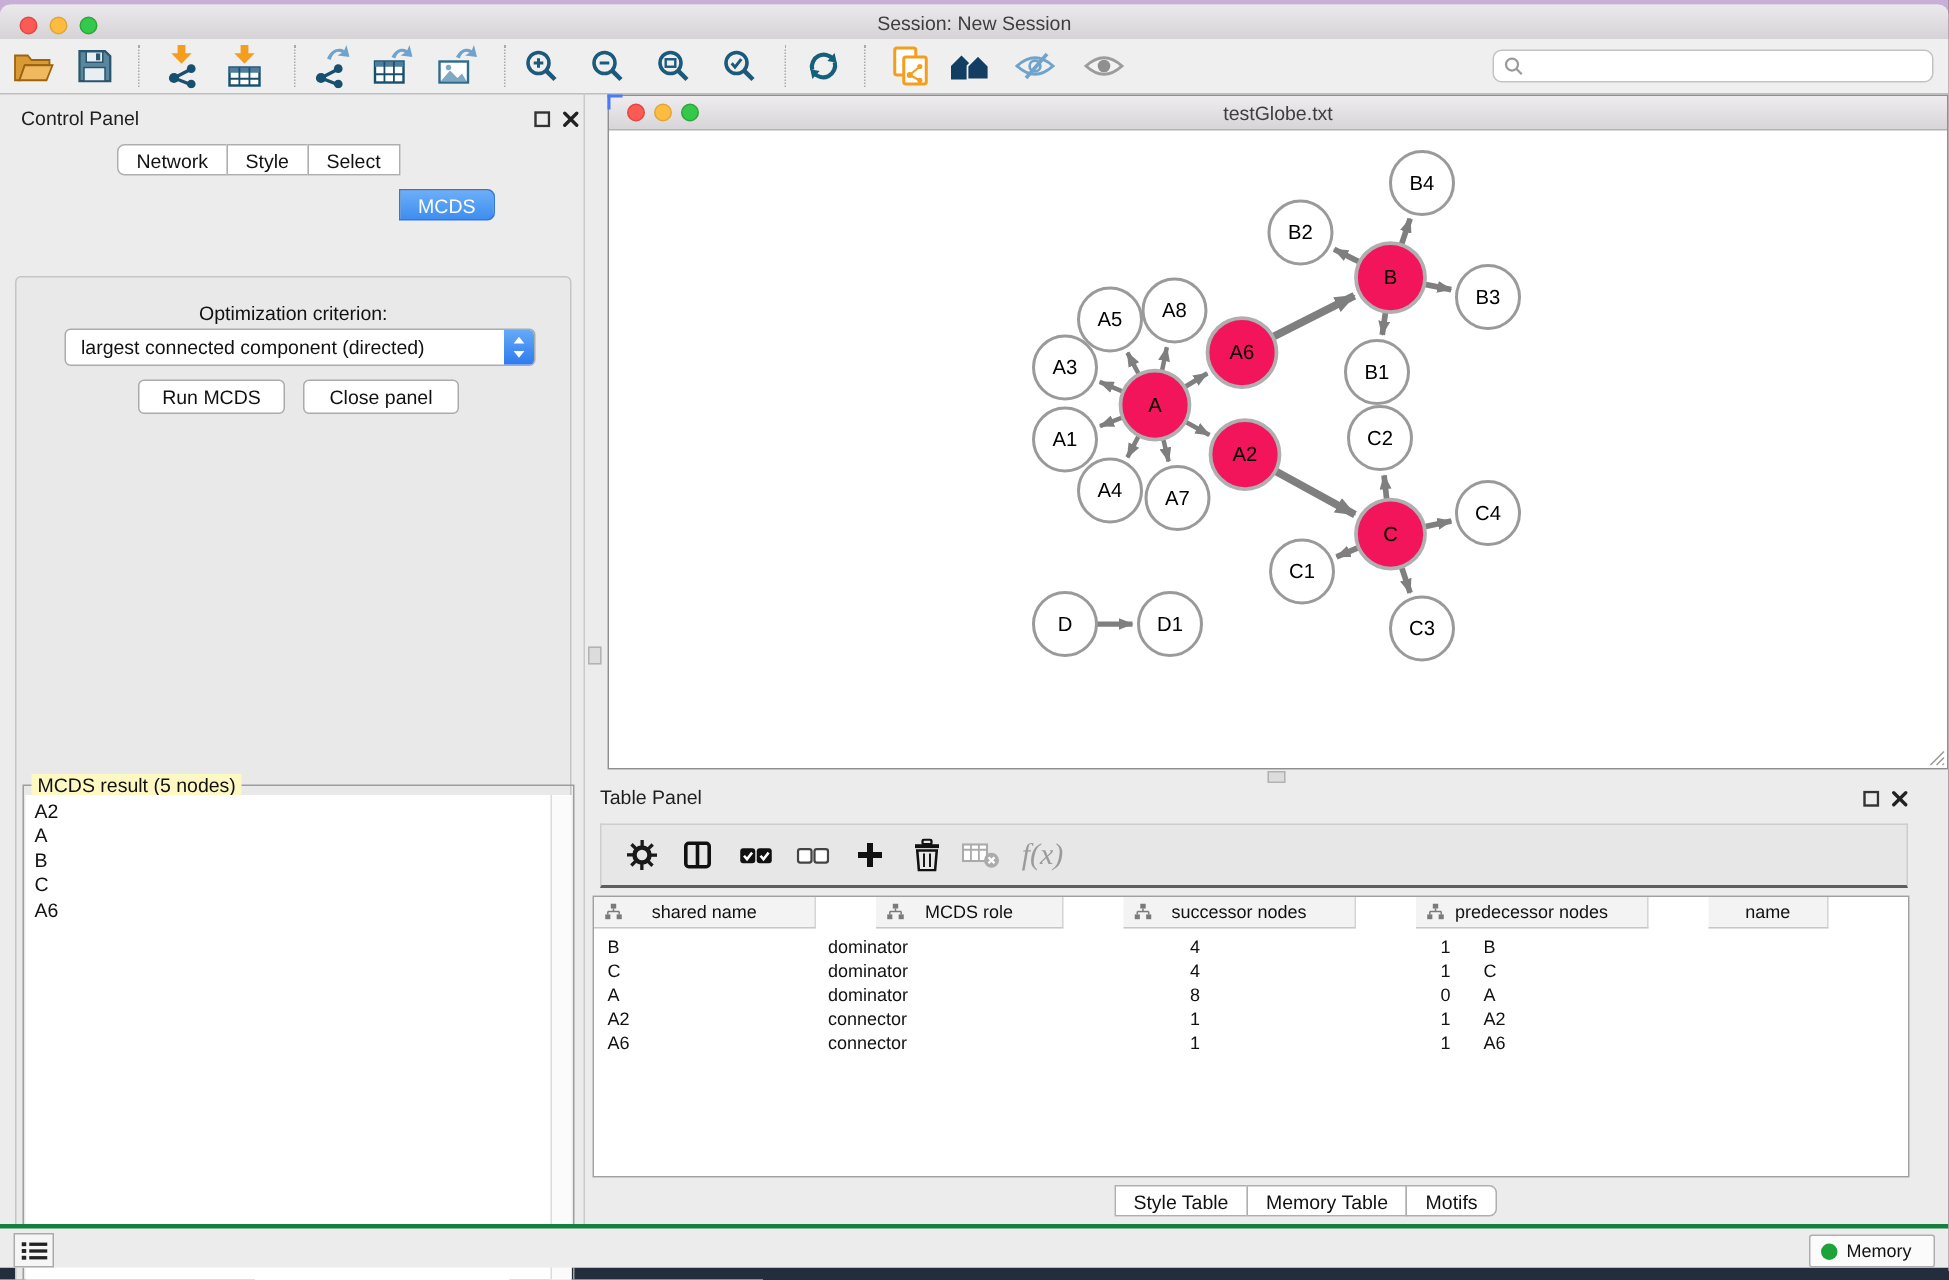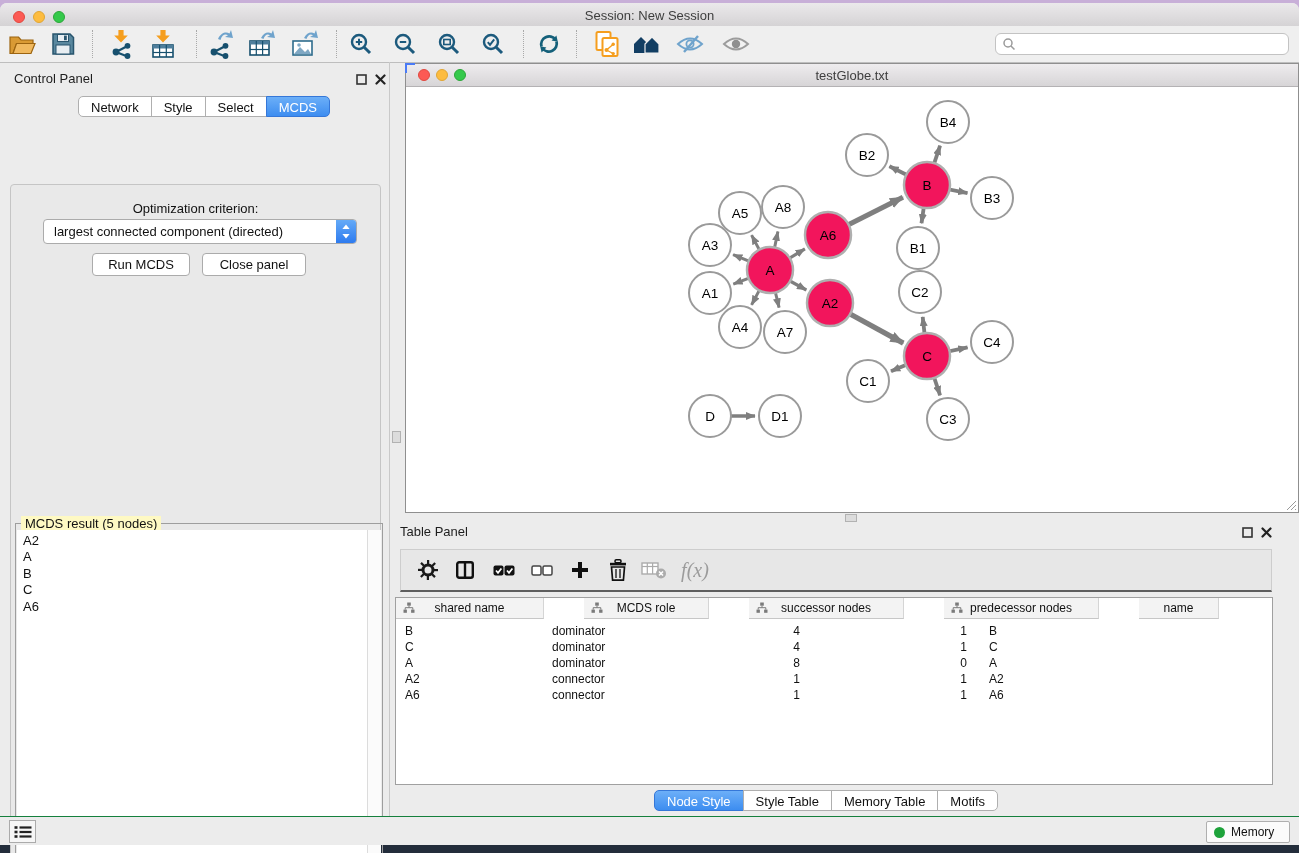--- a/index.html
+++ b/index.html
@@ -21,21 +21,21 @@
   #search-box{position:absolute;right:10px;top:7px;width:294px;height:22px;background:#FFF;border:1px solid #C3C3C3;border-radius:6px;display:flex;align-items:center;padding-left:6px;box-sizing:border-box;}
   #search-box input{border:none;outline:none;flex:1;font-size:12px;background:transparent;margin-left:4px;font-family:"Liberation Sans",sans-serif;}
   
   #control-panel{position:absolute;left:0;top:62px;width:390px;height:754px;border-right:1px solid #C9C9C9;box-sizing:border-box;padding-left:42px;}
   .panel-title{position:absolute;font-size:13px;color:#1E1E1E;}
   .panel-icon{position:absolute;width:12px;height:12px;display:flex;align-items:center;justify-content:center;}
   .seg-tabs{position:absolute;display:flex;}
   .seg-tab{height:21px;line-height:21px;text-align:center;font-size:13px;color:#111;background:#FFF;border:1px solid #AFAFAF;box-sizing:border-box;margin-left:-1px;padding:0 12px;}
   .seg-tab:first-child{border-radius:5px 0 0 5px;margin-left:0;}
   .seg-tab:last-child{border-radius:0 5px 5px 0;}
-  .seg-tab.active{background:linear-gradient(#6CAFF8,#3D8DF0);border-color:#3577D8;color:#FFF;}
+  .seg-tab.active{background:linear-gradient(#6CAFF8,#3D8DF0);border-color:#3577D8;color:#FFF;margin-top:30px;}
   #cp-body{position:absolute;left:10px;top:122px;width:371px;height:681px;background:#E9E9E9;border:1px solid #C5C5C5;border-radius:4px;box-sizing:border-box;}
   #opt-label{position:absolute;left:0;top:16px;width:100%;text-align:center;font-size:13px;color:#111;}
   #criterion-select{position:absolute;left:32px;top:34px;width:314px;height:25px;background:#FFF;border:1px solid #ABABAB;border-radius:4px;box-sizing:border-box;}
   #criterion-select .sel-text{position:absolute;left:10px;top:4px;font-size:13px;color:#111;white-space:nowrap;}
   #criterion-select .stepper{position:absolute;right:0;top:0;width:20px;height:23px;background:linear-gradient(#64AAF7,#2E7BEF);border-radius:0 3px 3px 0;display:flex;align-items:center;justify-content:center;}
   .cp-btn{position:absolute;height:23px;background:#FFF;border:1px solid #ABABAB;border-radius:4px;font-size:13px;color:#111;text-align:center;line-height:21px;box-sizing:border-box;}
   #mcds-fieldset{position:absolute;left:4px;top:338px;width:368px;height:340px;border:1px solid #9E9E9E;box-sizing:border-box;}
   #mcds-legend{position:absolute;left:5px;top:-8px;background:#fef9c3;padding:0 4px;font-size:13px;color:#111;}
   #mcds-list{position:absolute;left:1px;top:6px;right:1px;bottom:1px;background:#FFF;}
   #mcds-scroll{position:absolute;right:0;top:0;bottom:0;width:13px;background:#FBFBFB;border-left:1px solid #DCDCDC;}
@@ -59,21 +59,21 @@
   #nt-header{position:absolute;left:0;top:0;height:21px;display:flex;gap:40px;}
   .hcell{position:relative;height:21px;background:#F3F3F3;border-right:1px solid #D5D5D5;border-bottom:1px solid #C7C7C7;box-sizing:border-box;display:flex;align-items:center;justify-content:center;font-size:12px;color:#111;}
   .hcell .tree-ic{position:absolute;left:7px;top:4px;}
   .trow{position:absolute;left:0;height:16px;display:flex;font-size:12px;color:#111;}
   .tcell{height:16px;line-height:16px;box-sizing:border-box;white-space:nowrap;overflow:hidden;}
   
   .w0{width:148px;} .w1{width:125px;} .w2{width:155px;} .w3{width:155px;} .w4{width:80px;}
   .c0{padding-left:9px;} .c1{padding-left:8px;} .c2{text-align:right;padding-right:24px;} .c3{text-align:right;padding-right:12px;} .c4{padding-left:10px;}
   #tp-tabs{position:absolute;left:281px;top:275px;display:flex;}
   
-  #status-bar{position:absolute;left:0;top:816px;width:1299px;height:29px;background:#ECECEC;border-top:1px solid #15803d;box-sizing:border-box;}
+  #status-bar{position:absolute;left:0;top:816px;width:1299px;height:29px;background:#ECECEC;border-top:3px solid #15803d;box-sizing:border-box;}
   #menu-btn{position:absolute;left:9px;top:3px;width:27px;height:23px;background:#F6F6F6;border:1px solid #ABABAB;display:flex;align-items:center;justify-content:center;box-sizing:border-box;}
   #memory-btn{position:absolute;right:9px;top:4px;width:84px;height:22px;background:#FBFBFB;border:1px solid #AFAFAF;border-radius:2px;display:flex;align-items:center;box-sizing:border-box;padding-left:7px;}
   #memory-btn .dot{width:11px;height:11px;border-radius:50%;background:#1EA33B;}
   #memory-btn .lbl{font-size:12px;color:#111;margin-left:6px;}
   svg{display:block;}
 </style>
 </head>
 <body>
 
 <div id="app">

